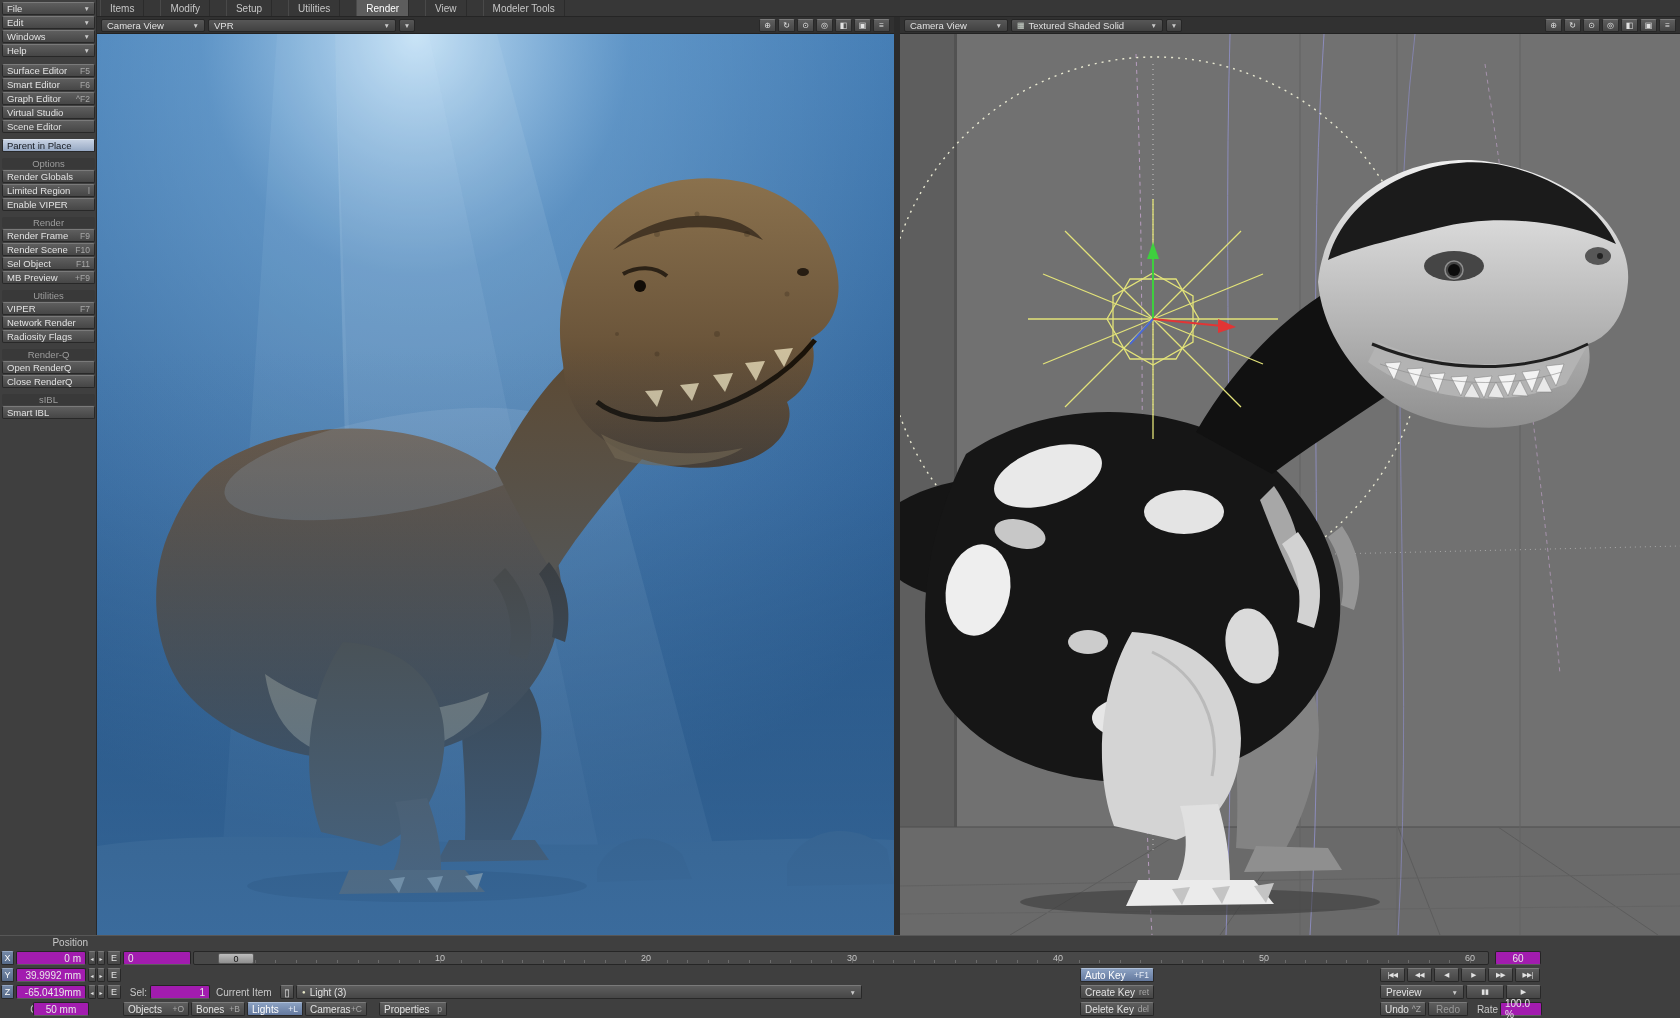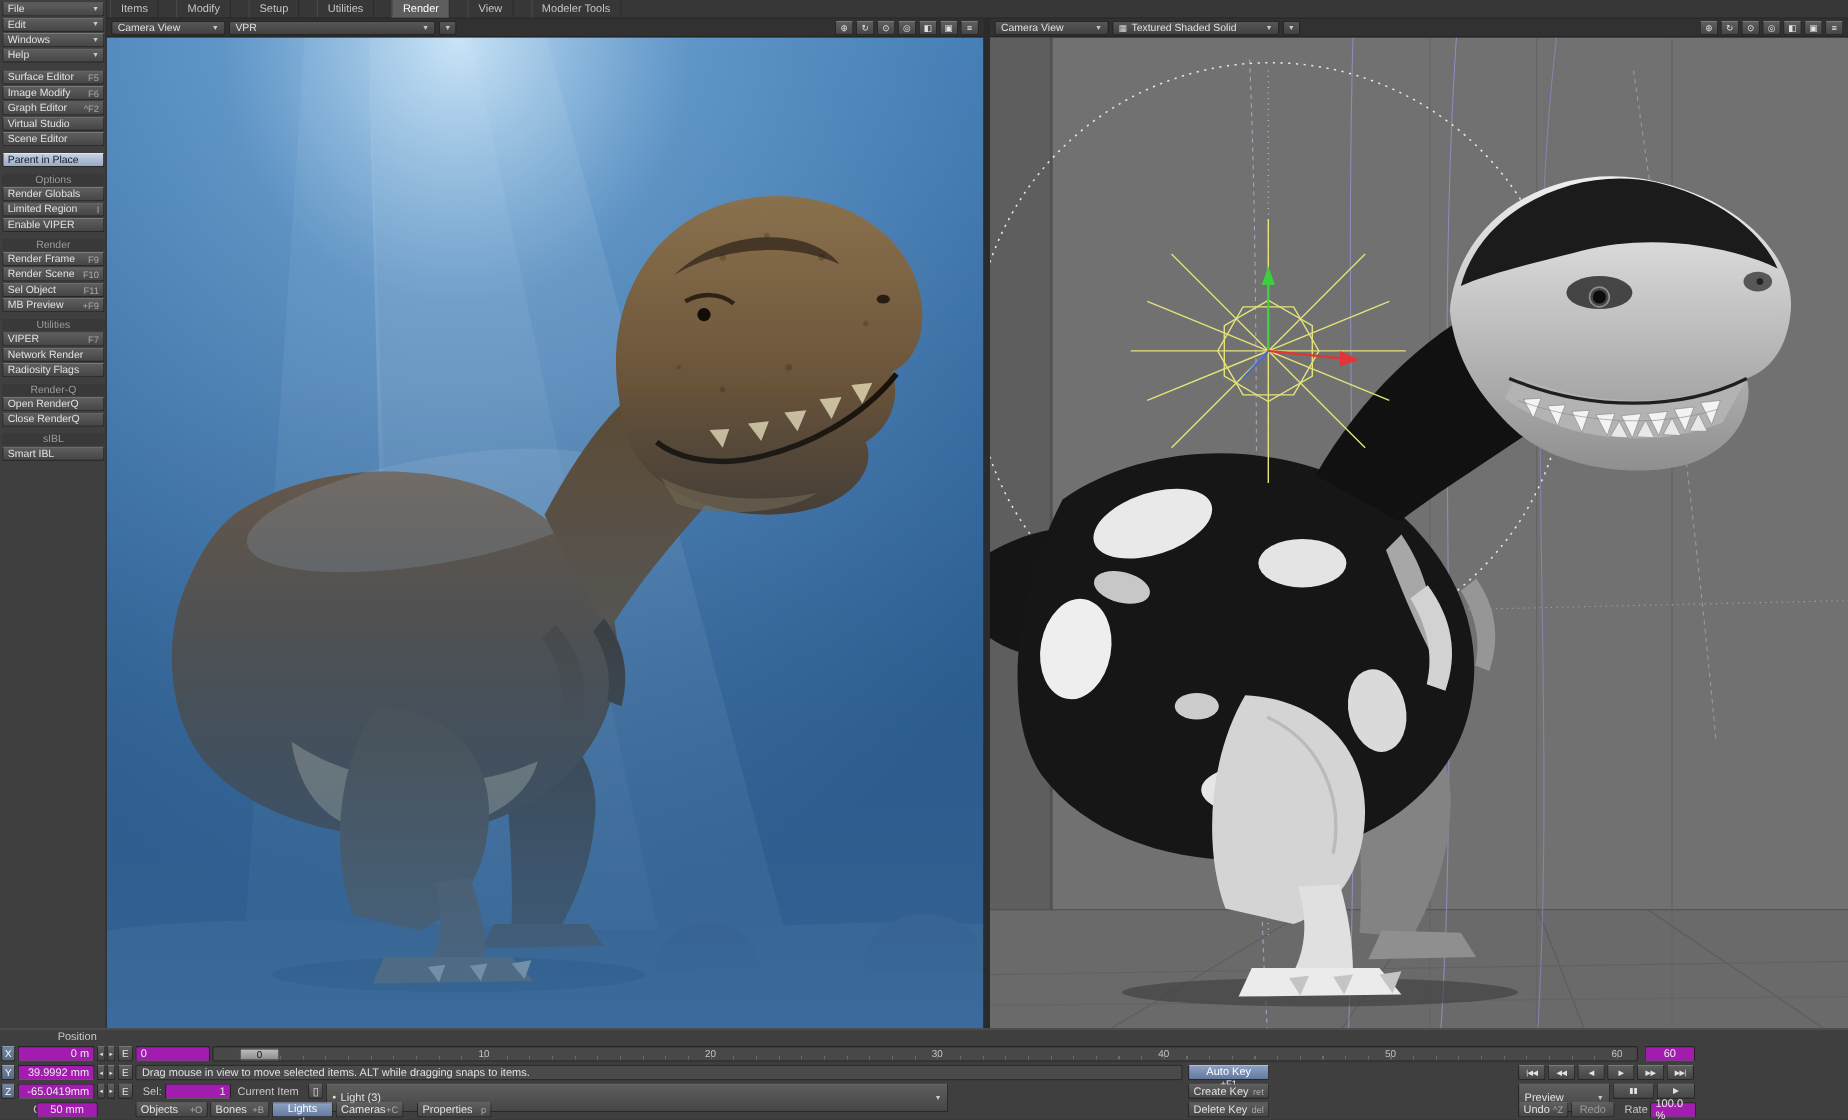--- a/index.html
+++ b/index.html
@@ -3,21 +3,21 @@
 <meta charset="utf-8">
 <style>
   * { margin:0; padding:0; box-sizing:border-box; }
   html,body { width:1680px; height:1018px; overflow:hidden; background:#2e2e2e;
               font-family:"Liberation Sans", sans-serif; }
   .app { position:relative; width:1680px; height:1018px; background:#3d3d3d; color:#ddd; font-size:10px; }
 
   
   .btn { background:linear-gradient(#5e5e5e,#464646); border:1px solid #282828; border-top-color:#7a7a7a;
          border-radius:2px; color:#e2e2e2; display:flex; align-items:center; justify-content:center; cursor:default; }
-  .btn.blue { background:linear-gradient(#8ba1c2,#64799e); color:#fff; border-top-color:#aebfd8;flex-direction:column; }
+  .btn.blue { background:linear-gradient(#8ba1c2,#64799e); color:#fff; border-top-color:#aebfd8; }
   .btn.lightblue { background:linear-gradient(#c6d1e2,#97a9c4); color:#14181f; border-top-color:#dde5f0; }
   .btn.dim { color:#9a9a9a; }
   .field { background:#a21caf; border:1px solid #242424; border-bottom-color:#5c5c5c; color:#e8e8e8;
            display:flex; align-items:center; justify-content:flex-end; padding:0 4px; border-radius:2px; }
   .field.left-al { justify-content:flex-start; }
   .field.center { justify-content:center; }
   .dd-arrow { font-size:6.5px; color:#c9c9c9; }
   .sc { color:#a8a8a8; font-size:8.5px; }
   .btn.blue .sc, .btn.lightblue .sc { color:#e6ecf6; }
   .btn.lightblue .sc { color:#2a3245; }
@@ -71,21 +71,21 @@
                   background:repeating-linear-gradient(90deg,#6b6b6b 0 1px,transparent 1px 20.6px); }
   .t-handle { position:absolute; left:24px; top:1px; width:36px; height:11px;
               background:linear-gradient(#bdbdbd,#8f8f8f); border:1px solid #5c5c5c; border-radius:2px;
               color:#111; font-size:9px; display:flex; align-items:center; justify-content:center; z-index:2; }
   .tick { position:absolute; top:1px; width:20px; text-align:center; font-size:9px; color:#c4c4c4; }
   .infobar { background:#4a4a4a; border:1px solid #2c2c2c; color:#e0e0e0; display:flex; align-items:center;
              padding:0 5px; border-radius:2px; }
   .withsc { justify-content:space-between; padding:0 4px; }
   .transport { display:flex; gap:2px; }
   .tbtn { width:25px; height:14px; font-size:6.5px; letter-spacing:-0.5px; }
-  .dd { justify-content:space-between; padding:12px 5px; }
+  .dd { justify-content:space-between; padding:0 5px; }
   .bullet { color:#e8e8c8; font-size:6px; margin-right:4px; }
   .grow { flex:1; text-align:left; }
 </style>
 </head>
 <body>
 
 <div class="app">
 
   <aside class="sidebar">
     <div class="side-menu btn">
@@ -104,21 +104,21 @@
       <span>Help</span>
       <span class="dd-arrow">▼</span>
     </div>
     <div class="side-gap"></div>
 
     <div class="side-item btn">
       <span>Surface Editor</span>
       <span class="sc">F5</span>
     </div>
     <div class="side-item btn">
-      <span>Image Modify</span>
+      <span>Smart Editor</span>
       <span class="sc">F6</span>
     </div>
     <div class="side-item btn">
       <span>Graph Editor</span>
       <span class="sc">^F2</span>
     </div>
     <div class="side-item btn">
       <span>Virtual Studio</span>
       <span class="sc"></span>
     </div>
@@ -459,21 +459,20 @@
     </div>
     <div class="b-abs field center" style="left:1495px;top:15px;width:46px">60</div>
 
     <div class="b-abs btn axis" style="left:1px;top:32px;width:13px">Y</div>
     <div class="b-abs field" style="left:16px;top:32px;width:70px">39.9992 mm</div>
     <div class="b-abs stepper" style="left:88px;top:32px">
       <div class="btn step">◂</div>
       <div class="btn step">▸</div>
     </div>
     <div class="b-abs btn env" style="left:107px;top:32px;width:14px">E</div>
-    <div class="b-abs infobar" style="left:123px;top:32px;width:952px">Drag mouse in view to move selected items. ALT while dragging snaps to items.</div>
     <div class="b-abs btn blue withsc" style="left:1080px;top:32px;width:74px">
       <span>Auto Key</span>
       <span class="sc">+F1</span>
     </div>
     <div class="b-abs transport" style="left:1380px;top:32px">
       <div class="btn tbtn">|◀◀</div>
       <div class="btn tbtn">◀◀</div>
       <div class="btn tbtn">◀</div>
       <div class="btn tbtn">▶</div>
       <div class="btn tbtn">▶▶</div>

